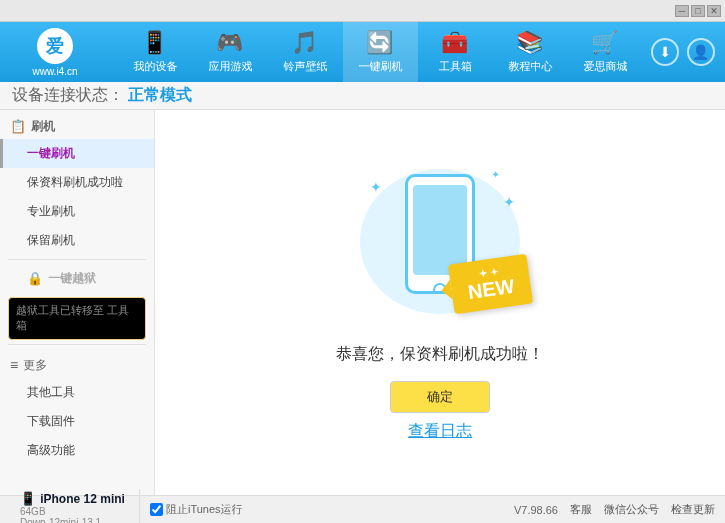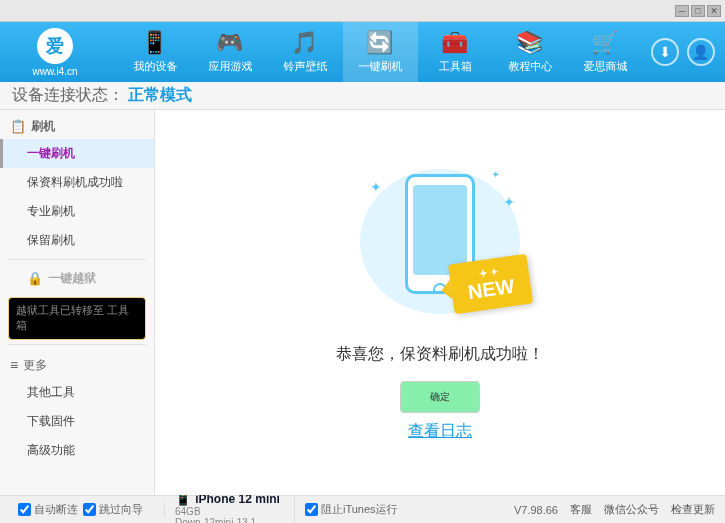--- a/index.html
+++ b/index.html
@@ -297,27 +297,27 @@
       display: block;
       text-align: center;
     }
 
     .success-text {
       font-size: 16px;
       color: #333;
       margin-bottom: 16px;
     }
     .confirm-btn {
-      width: 80px;
+      width: 100px;
       height: 32px;
-      background: #86efac;
+      background: #fde047;
       border: 1px solid #ccc;
       border-radius: 4px;
       cursor: pointer;
-      font-size: 10px;
+      font-size: 13px;
       color: #333;
       margin-bottom: 8px;
       display: flex;
       align-items: center;
       justify-content: center;
     }
     .secondary-link {
       font-size: 16px;
       color: #1a9de0;
       cursor: pointer;
@@ -507,33 +507,20 @@
       <span>确定</span>
     </button>
 
     <span class="secondary-link">查看日志</span>
   </div>
 </div>
 
 <div class="bottom-bar">
   <div class="bottom-full">
 
-    <div style="width:155px; border-right:1px solid #ddd; padding: 0 8px; display:flex; flex-direction:column; justify-content:center;">
-      <div style="display:flex; align-items:center; gap:5px;">
-
-        <label class="checkbox-item">
-          <input type="checkbox" checked="" style="">
-          <span>自动断连</span>
-        </label>
-        <label class="checkbox-item">
-          <input type="checkbox" checked="" style="">
-          <span>跳过向导</span>
-        </label>
-      </div>
-    </div>
 
     <div style="padding: 2px 10px; border-right:1px solid #ddd; display:flex; flex-direction:column; justify-content:center; min-width:130px;">
       <div style="display:flex; align-items:center; gap:4px;">
         <span style="color:#1a9de0; font-size:13px;">📱</span>
         <span class="device-name">iPhone 12 mini</span>
       </div>
       <div class="device-details">64GB</div>
       <div class="device-details">Down-12mini-13,1</div>
     </div>
 

